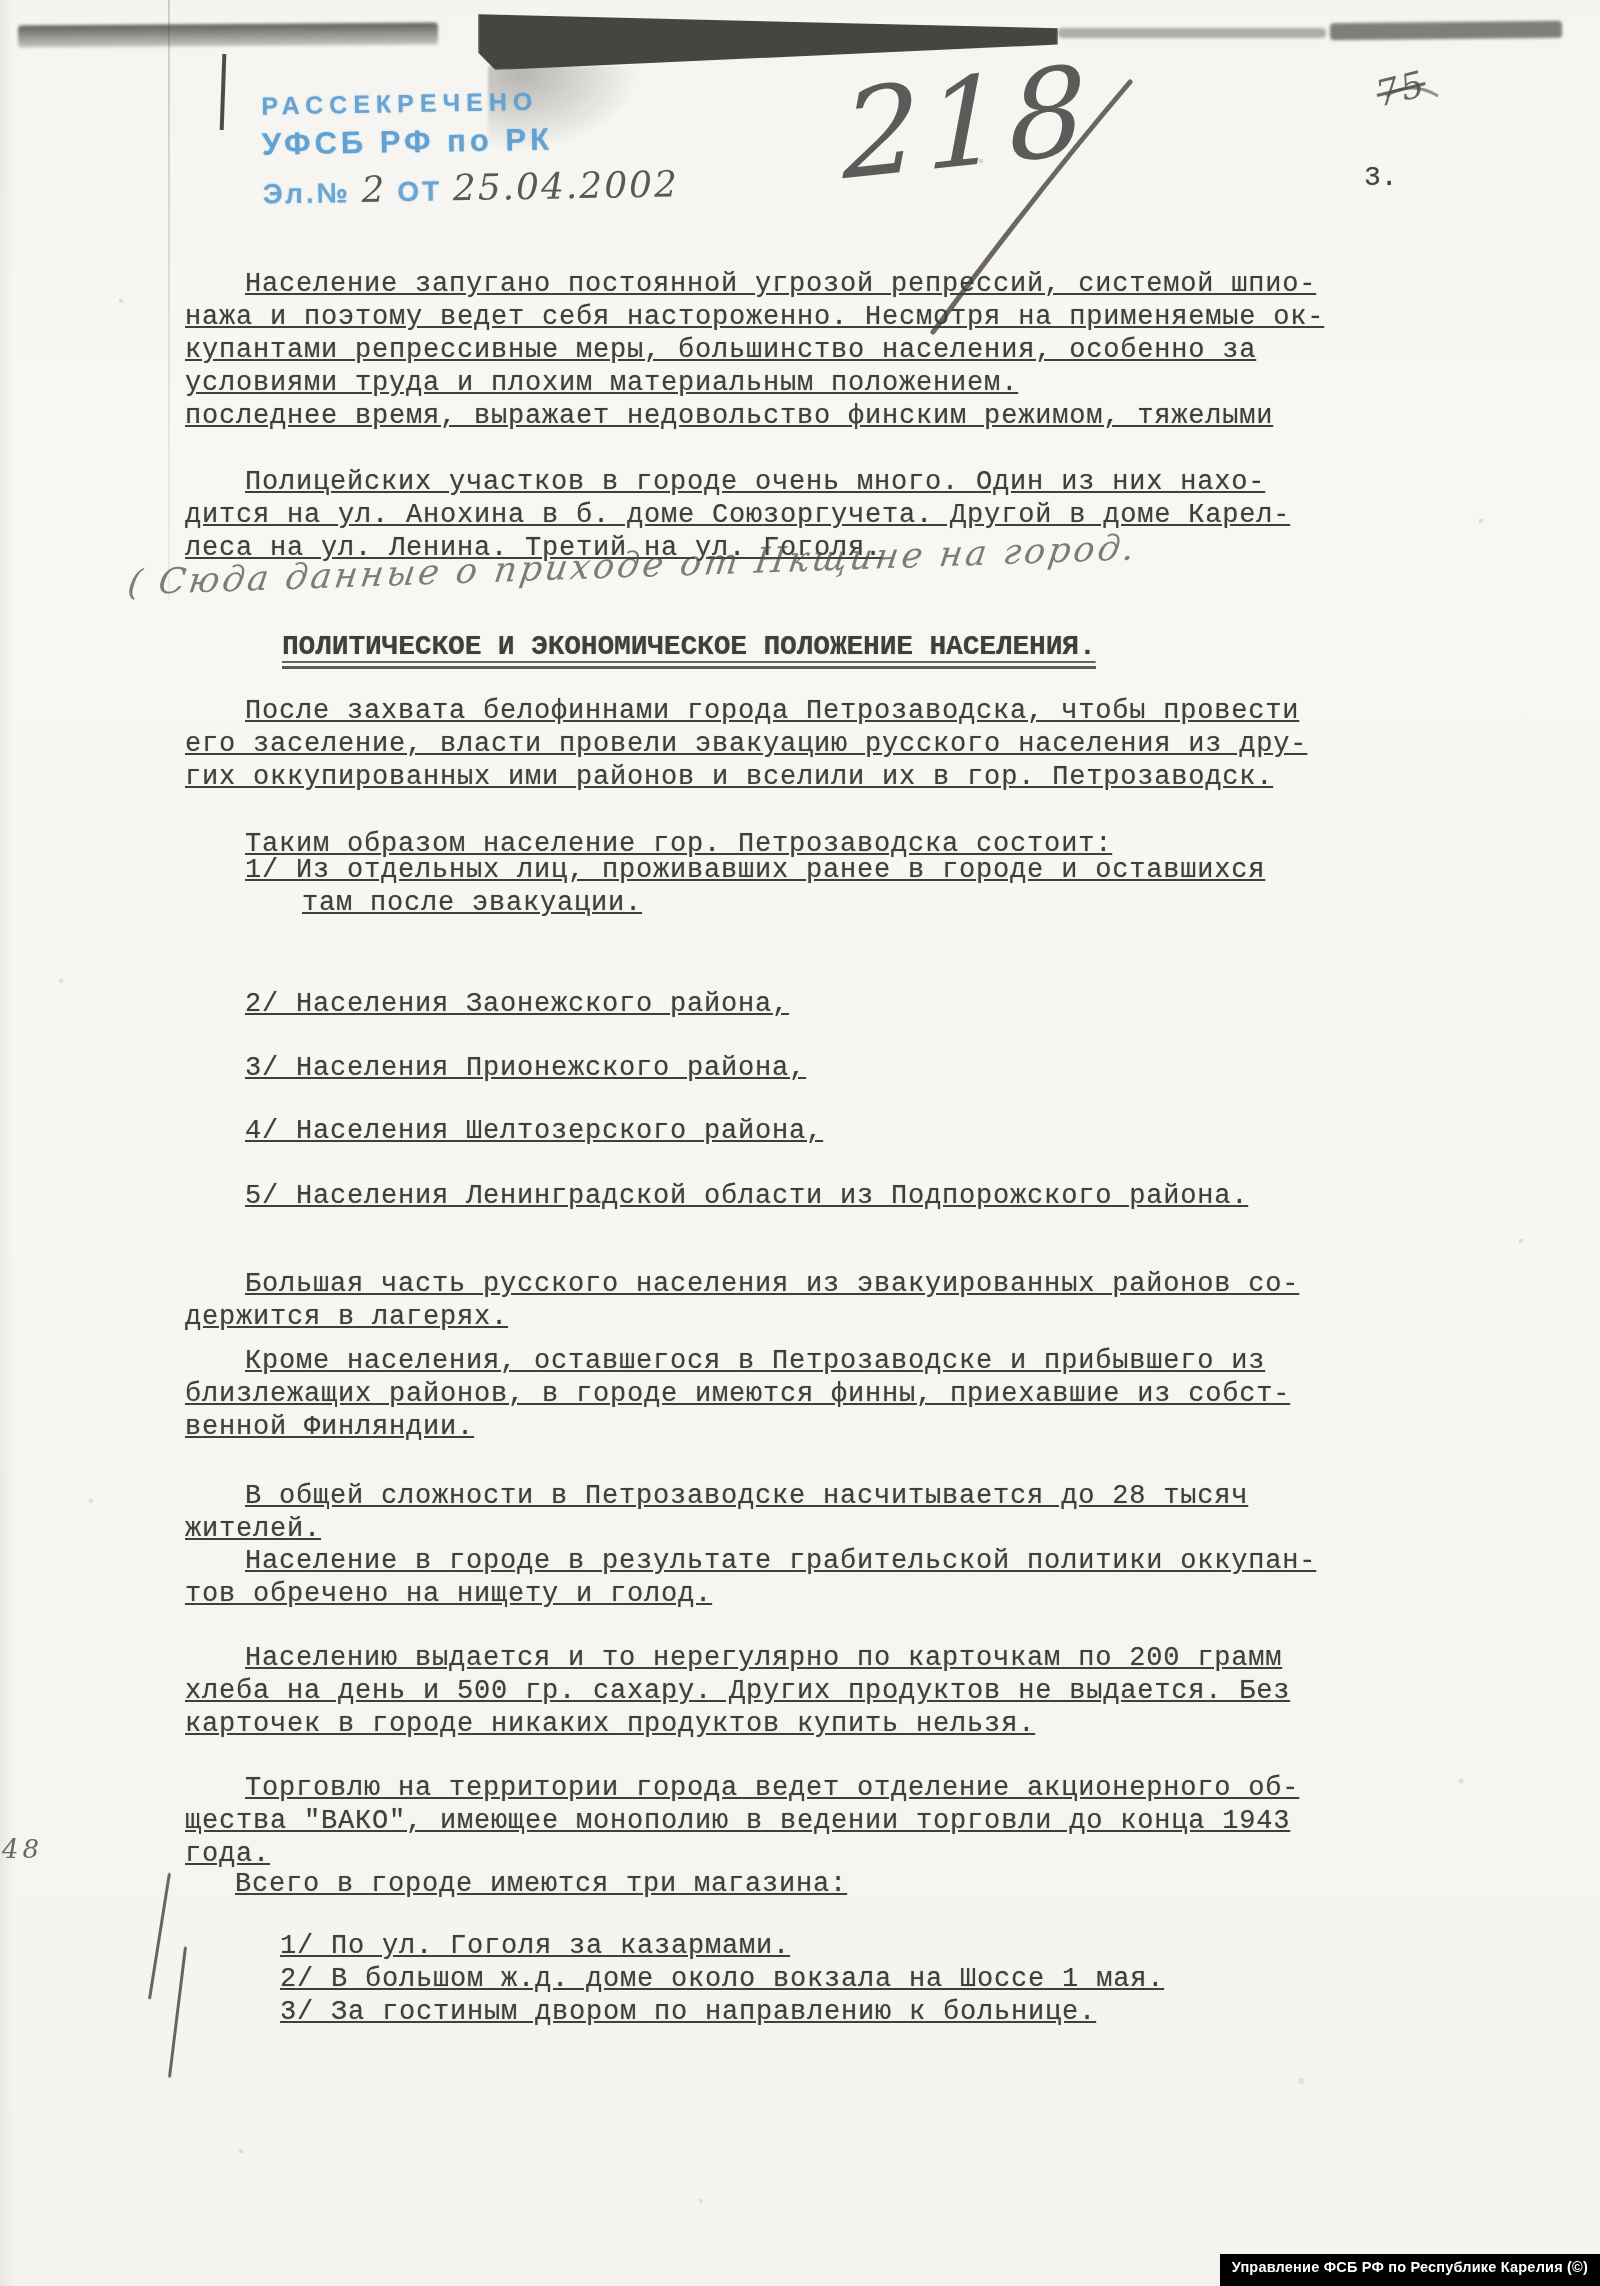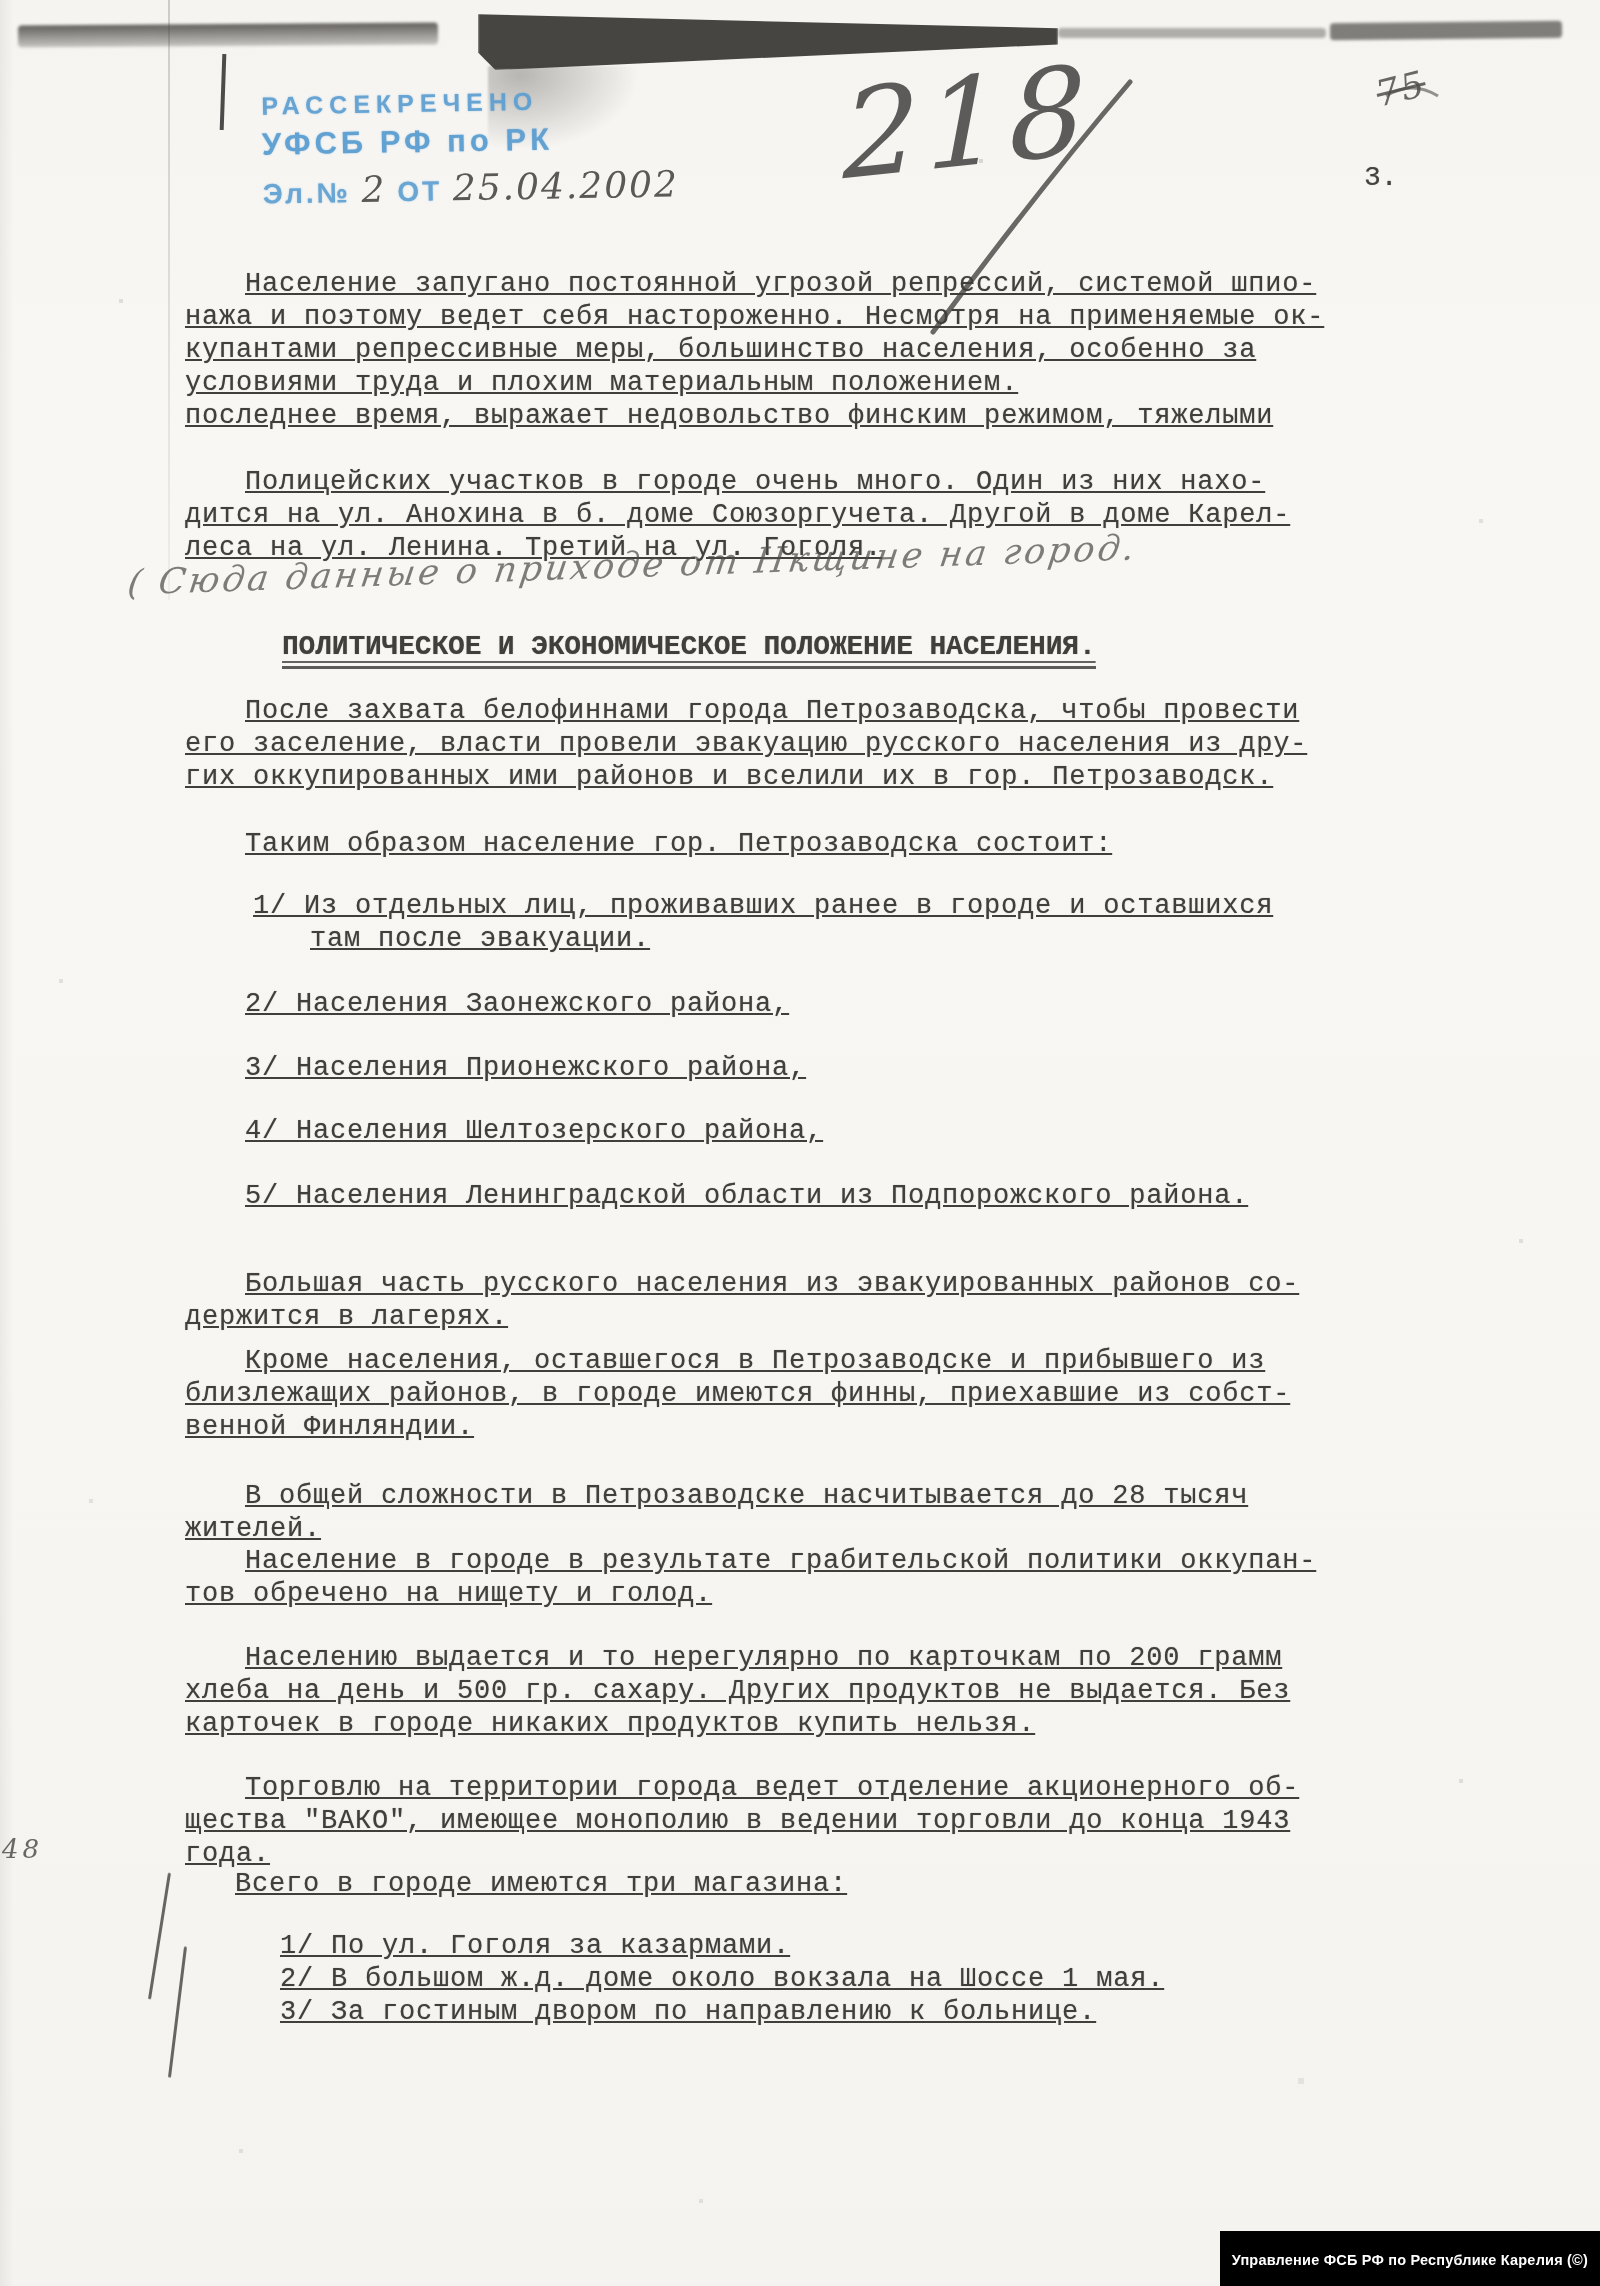--- a/index.html
+++ b/index.html
@@ -72,41 +72,41 @@
     color:#403f3c;text-shadow:0 0 1px rgba(42,40,37,.45);text-decoration:underline;}
   .ind .tline:first-child{text-indent:60px;}
   .ind1 .tline:first-child{text-indent:50px;}
   #p1{top:268px;} #p2{top:466px;}
   #heading{top:630px;left:282px;}
   #heading .tline{font-size:28px;letter-spacing:-.2px;font-weight:bold;
     border-bottom:3px solid rgba(64,63,60,.85);
     text-decoration:underline;text-underline-offset:7px;
     text-decoration-color:rgba(64,63,60,.6);padding-bottom:3px;}
   #p3{top:695px;} #p4{top:828px;}
-  #it1{top:890px;left:245px;margin-left:8px;} #it1 .cont{margin-left:57px;}
+  #it1{top:854px;left:245px;} #it1 .cont{margin-left:57px;}
   #it2{top:988px;left:245px;} #it3{top:1052px;left:245px;}
   #it4{top:1115px;left:245px;} #it5{top:1180px;left:245px;}
   #p5{top:1248px;margin-top:20px;} #p6{top:1345px;} #p7{top:1480px;} #p8{top:1545px;}
   #p9{top:1642px;} #p10{top:1772px;} #p11{top:1868px;}
   #shops{top:1930px;left:280px;}
   #p12{top:2060px;}
 
   
   .note{position:absolute;left:128px;top:545px;
     font-family:"DejaVu Serif", serif;font-style:italic;font-size:35px;
     color:rgba(78,76,73,.72);transform:rotate(-2deg) skewX(-10deg);
     letter-spacing:3px;white-space:nowrap;}
   .margin48{position:absolute;left:2px;top:1834px;
     font-family:"DejaVu Serif", serif;font-style:italic;font-size:26px;
     color:rgba(70,68,66,.8);letter-spacing:4px;}
 
   
-  .watermark{position:absolute;right:0;bottom:0;height:23px;line-height:27px;
+  .watermark{position:absolute;right:0;bottom:0;height:32px;line-height:27px;
     background:#000;color:#fff;font-size:14.5px;font-weight:bold;
-    padding:16px 12px;letter-spacing:.2px;}
+    padding:0 12px;letter-spacing:.2px;}
 </style>
 </head>
 <body>
 
 <div class="page">
 
   <div class="smudge-a"></div>
   <div class="smudge-b"></div>
   <div class="smudge-c"></div>
   <div class="smudge-d"></div>

